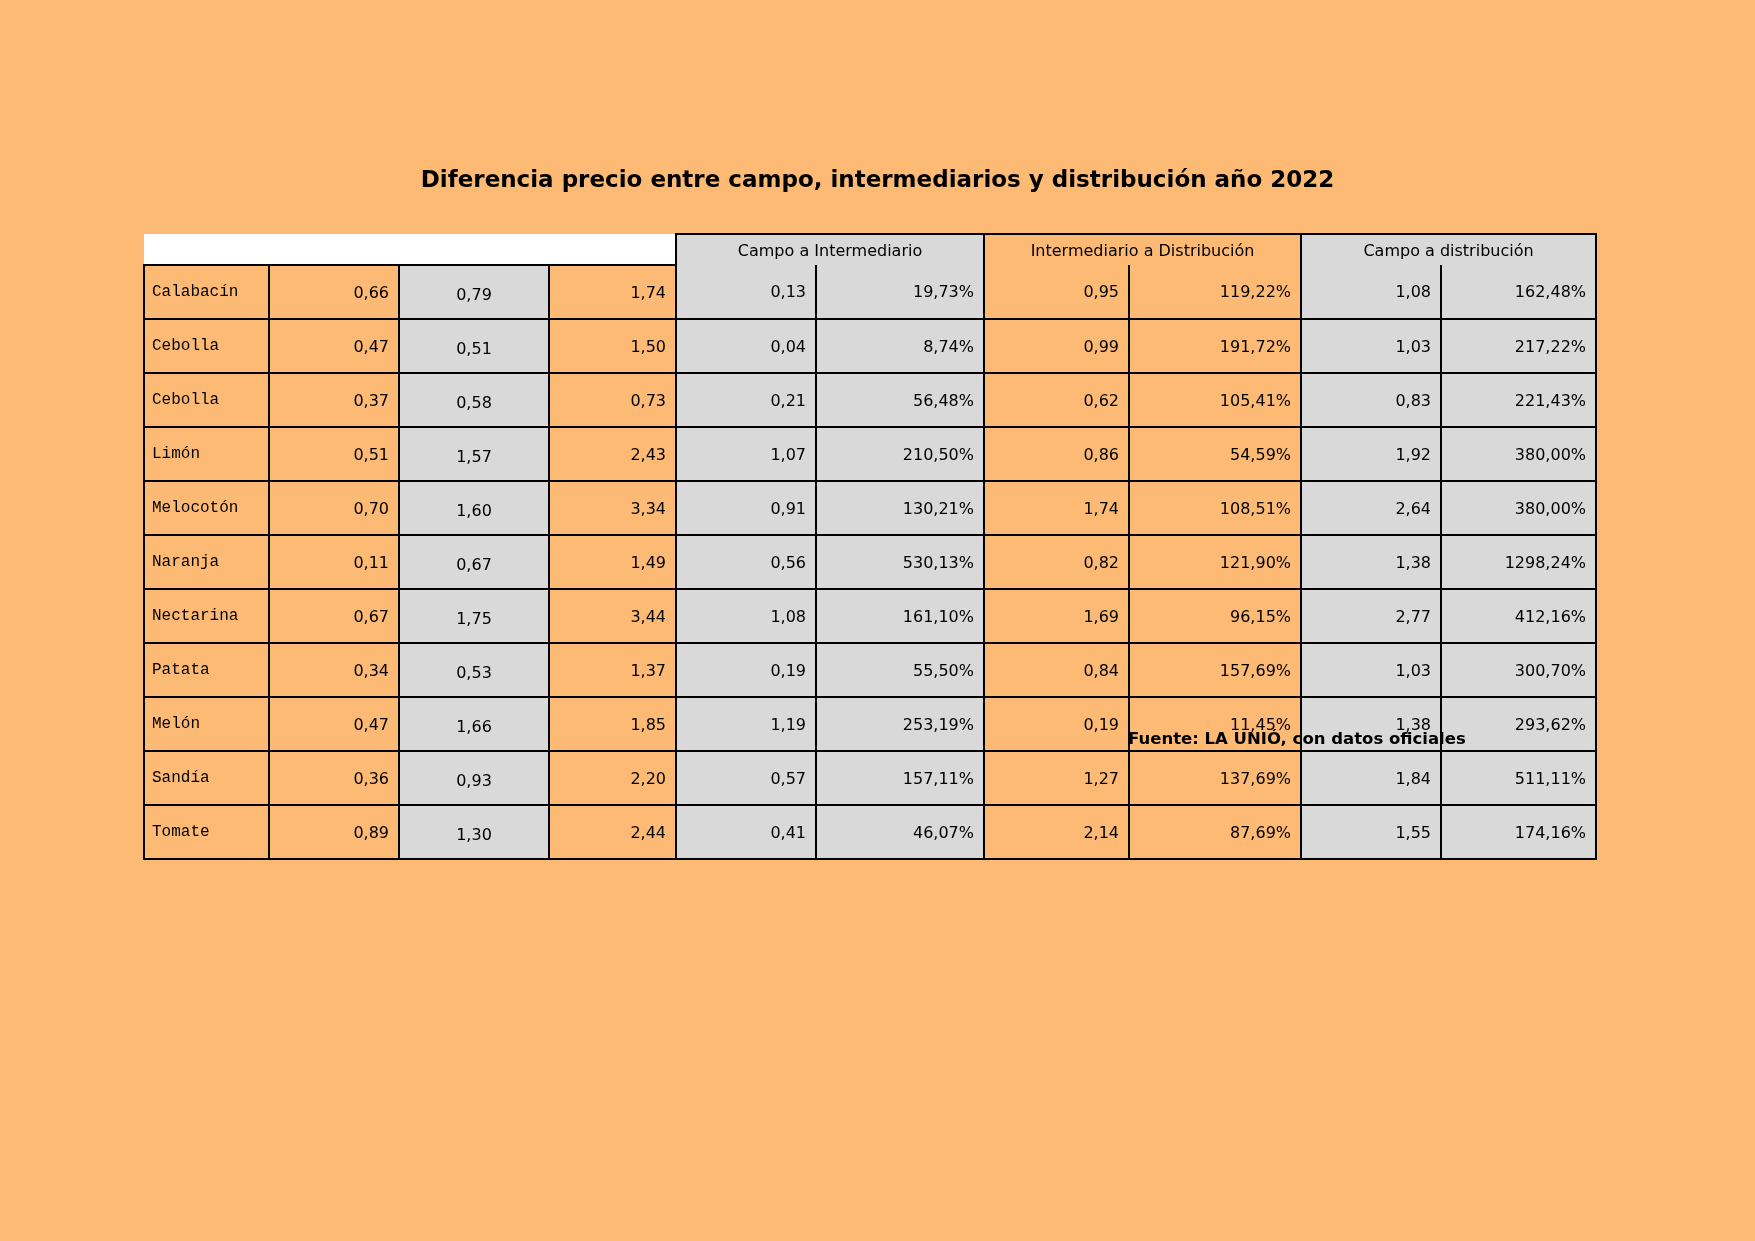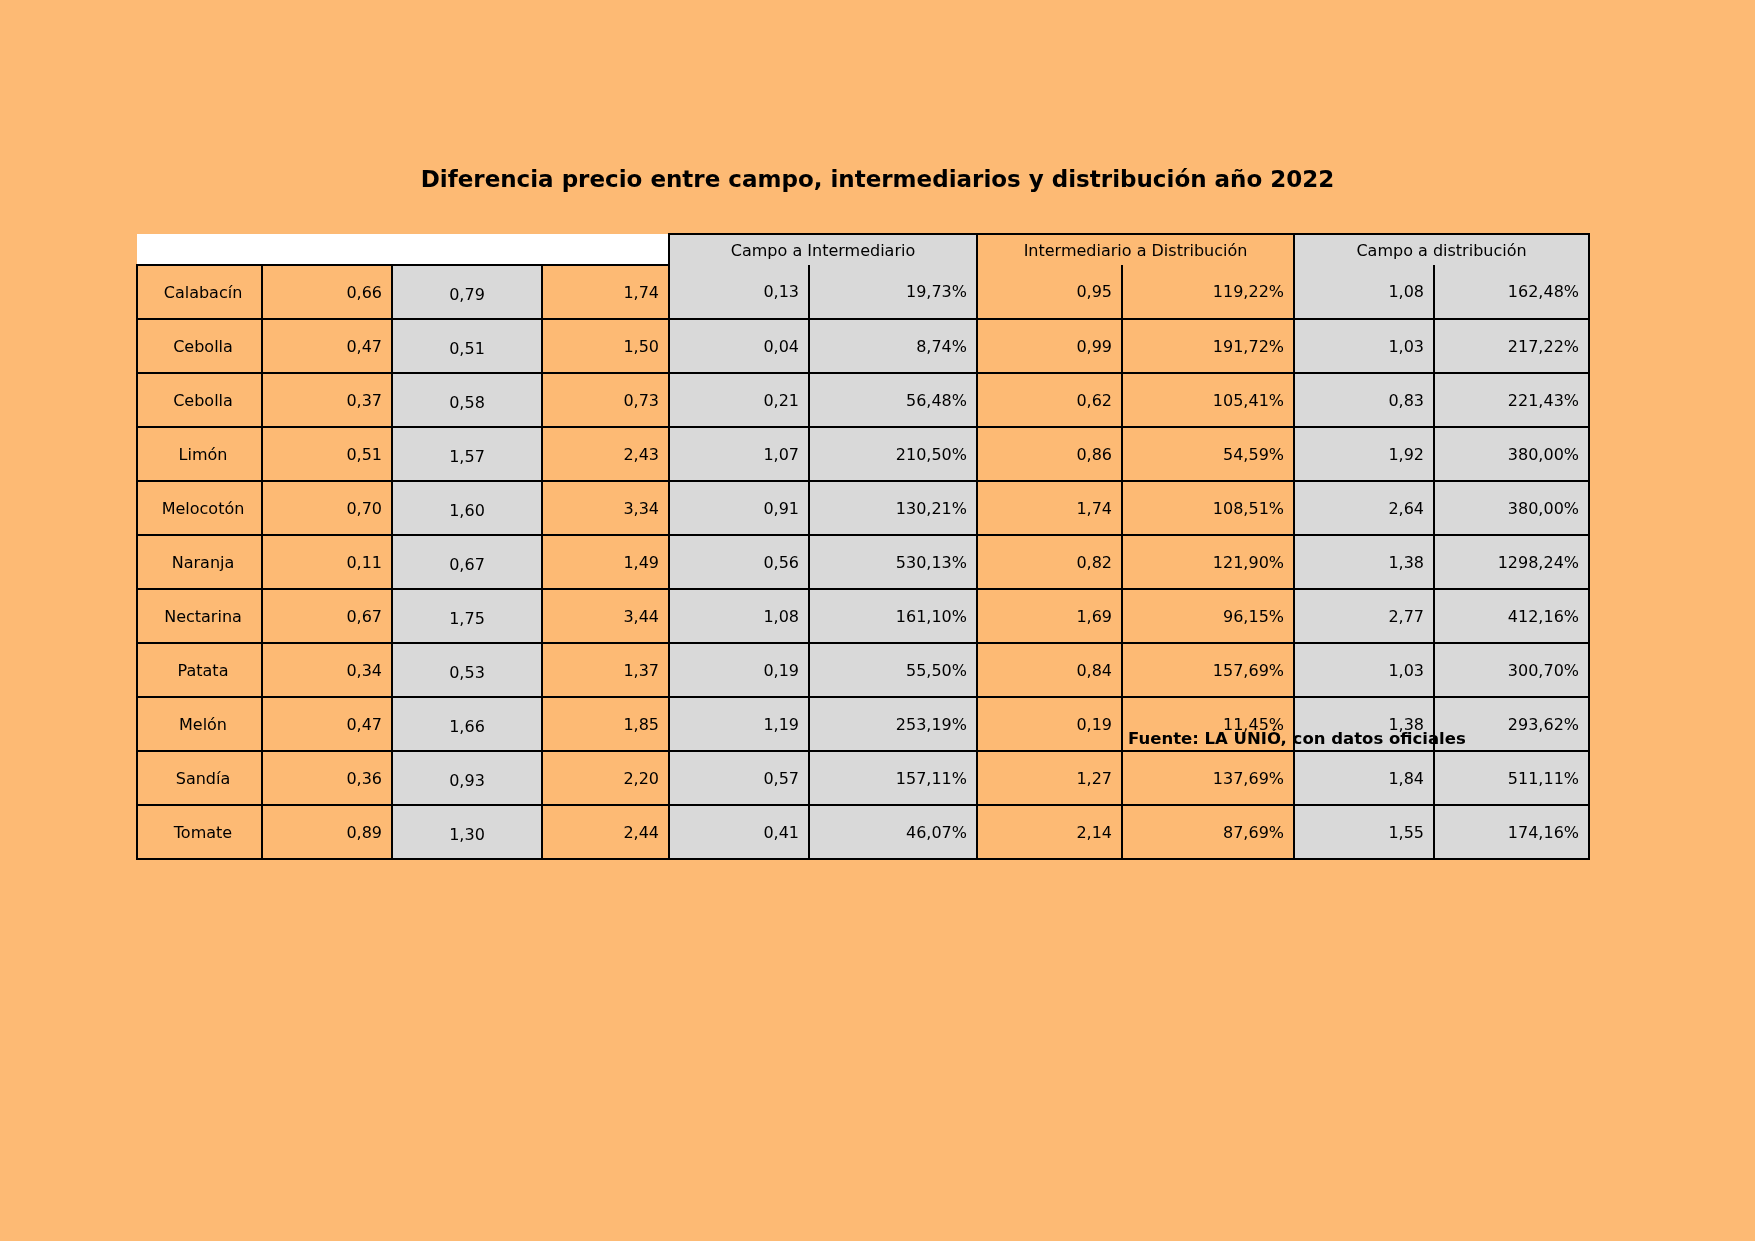--- a/index.html
+++ b/index.html
@@ -22,21 +22,21 @@
     left: 0;
     width: 1755px;
     text-align: center;
     font-size: 23px;
     font-weight: bold;
     margin: 0;
     letter-spacing: 0px;
   }
   table.price-table {
     position: absolute;
-    left: 136px;
+    left: 143px;
     top: 233px;
     width: 1452px;
     border-collapse: collapse;
     table-layout: fixed;
     font-size: 16px;
   }
   .price-table th, .price-table td {
     border: 2px solid #000000;
     font-weight: normal;
     font-size: 16px;
@@ -55,21 +55,21 @@
     background: #ffffff;
   }
   .price-table thead tr.cols th {
     height: 33px;
     text-align: center;
   }
   .price-table tbody td {
     height: 33px;
   }
   .shaded { background: #d9d9d9; }
-  td.c-left  { text-align: center;  padding-left: 7px; }
+  td.c-left  { text-align: left;  padding-left: 7px; font-family: Liberation Mono, monospace; }
   td.c-right { text-align: right; padding-right: 9px; }
   td.c-mid   { text-align: center; vertical-align: top; padding-top: 19px; }
   .source-note {
     position: absolute;
     top: 729px;
     left: 1128px;
     font-size: 16.5px;
     font-weight: bold;
     white-space: nowrap;
   }

